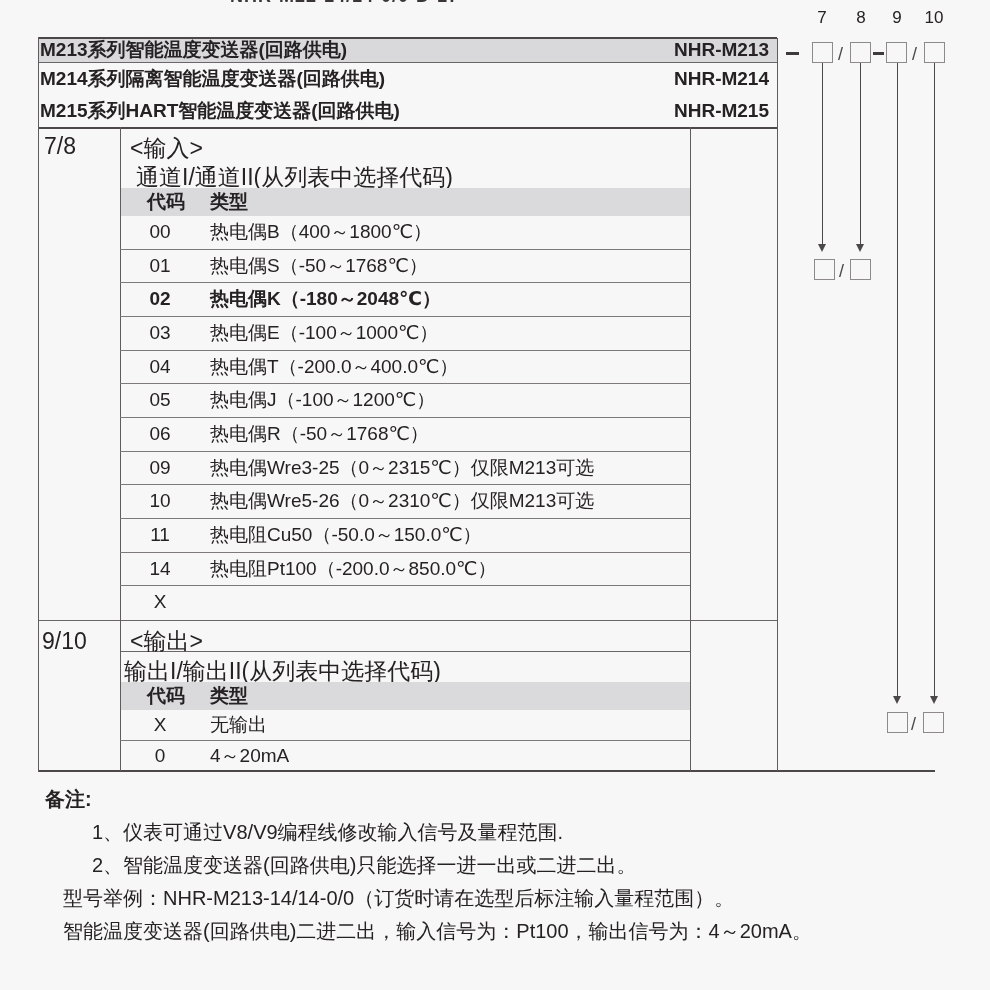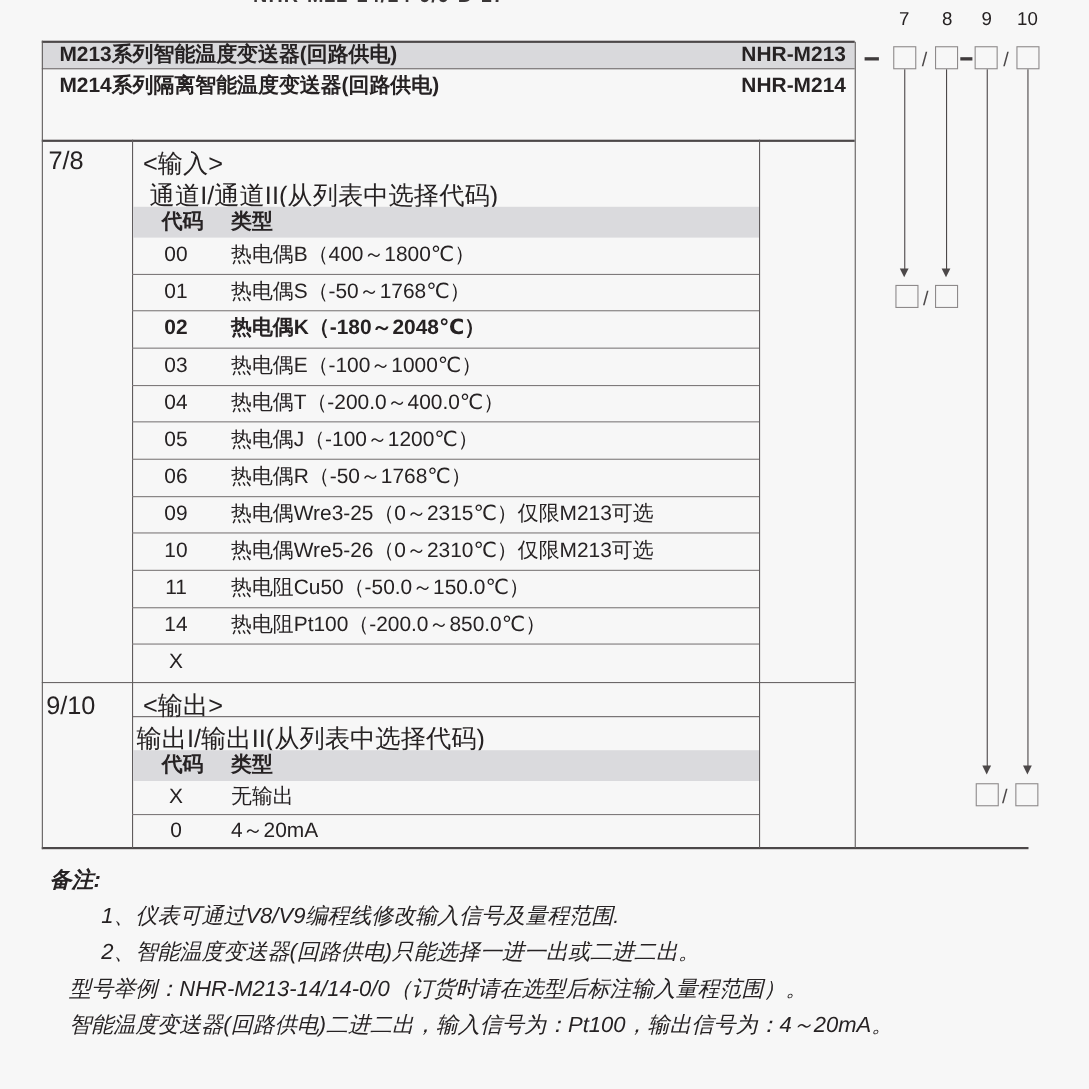--- a/index.html
+++ b/index.html
@@ -7,32 +7,32 @@
   .canvas{position:relative;width:990px;height:990px;background:#f7f7f7;color:#262223;overflow:hidden;}
   .hl{position:absolute;background:#6b6768;}
   .vl{position:absolute;background:#605c5d;width:1px;}
   .dark{background:#4c4849;}
   .sq{position:absolute;width:21px;height:21px;border:1px solid #8e8a8b;background:transparent;box-sizing:border-box;}
   .slash{position:absolute;font-size:18px;color:#4c4849;line-height:18px;}
   .dash{position:absolute;height:3px;background:#3f3b3c;}
   .digit{position:absolute;top:8px;width:22px;text-align:center;font-size:17px;color:#262223;}
   .aline{position:absolute;width:1px;background:#4c4849;}
   .ahead{position:absolute;width:0;height:0;border-left:4px solid transparent;border-right:4px solid transparent;border-top:8px solid #4c4849;}
-  .hdr-row{position:absolute;left:38px;width:739px;display:flex;justify-content:space-between;box-sizing:border-box;padding:0 8px 0 16px;font-weight:bold;font-size:19px;}
+  .hdr-row{position:absolute;left:38px;width:739px;display:flex;justify-content:space-between;box-sizing:border-box;padding:0 8px 0 2px;font-weight:bold;font-size:19px;}
   .hdr-row.hl-bg{background:#d9d9dc;}
   .lbl{position:absolute;font-size:23px;}
   .band{position:absolute;left:121px;width:569px;background:#dadadd;font-weight:bold;font-size:19px;height:28px;line-height:28px;}
   .band .c1{position:absolute;left:26px;}
   .band .c2{position:absolute;left:89px;}
   .rows{position:absolute;left:120px;width:570px;display:flex;flex-direction:column;}
   .row{position:relative;flex:1;box-sizing:border-box;font-size:19px;}
   .row + .row{border-top:1px solid #7e7a7b;}
   .row .code{position:absolute;left:10px;width:60px;text-align:center;}
   .row .type{position:absolute;left:90px;white-space:nowrap;}
-  .note{position:absolute;font-size:20px;white-space:nowrap;font-style:italic;}
+  .note{position:absolute;font-size:20px;white-space:nowrap;}
   .clip-top{position:absolute;left:230px;top:0;width:320px;height:7px;overflow:hidden;}
   .clip-top span{display:block;margin-top:-14px;font-size:18px;font-weight:bold;letter-spacing:1px;color:#3a3637;}
 </style>
 </head>
 <body>
 
 <div class="canvas">
 
   <div class="clip-top">
     <span>NHR-M22-14/14-0/0-D-17</span>
@@ -69,20 +69,24 @@
   <div class="slash" style="left:911px;top:715px;">/</div>
   <div class="sq" style="left:923px;top:712px;"></div>
 
   <div class="hdr-row hl-bg" style="top:38px;height:24px;line-height:24px;">
     <span>M213系列智能温度变送器(回路供电)</span>
     <span>NHR-M213</span>
   </div>
   <div class="hdr-row" style="top:62px;height:33px;line-height:33px;">
     <span>M214系列隔离智能温度变送器(回路供电)</span>
     <span>NHR-M214</span>
+  </div>
+  <div class="hdr-row" style="top:95px;height:32px;line-height:32px;">
+    <span>M215系列HART智能温度变送器(回路供电)</span>
+    <span>NHR-M215</span>
   </div>
 
   <div class="hl dark" style="left:38px;top:37px;width:739px;height:2px;"></div>
   <div class="hl" style="left:38px;top:62px;width:739px;height:1px;"></div>
   <div class="hl dark" style="left:38px;top:127px;width:739px;height:2px;"></div>
   <div class="hl" style="left:38px;top:620px;width:739px;height:1px;"></div>
   <div class="hl dark" style="left:38px;top:770px;width:897px;height:2px;"></div>
   <div class="hl" style="left:120px;top:651px;width:570px;height:1px;"></div>
 
   <div class="vl" style="left:38px;top:37px;height:735px;"></div>

